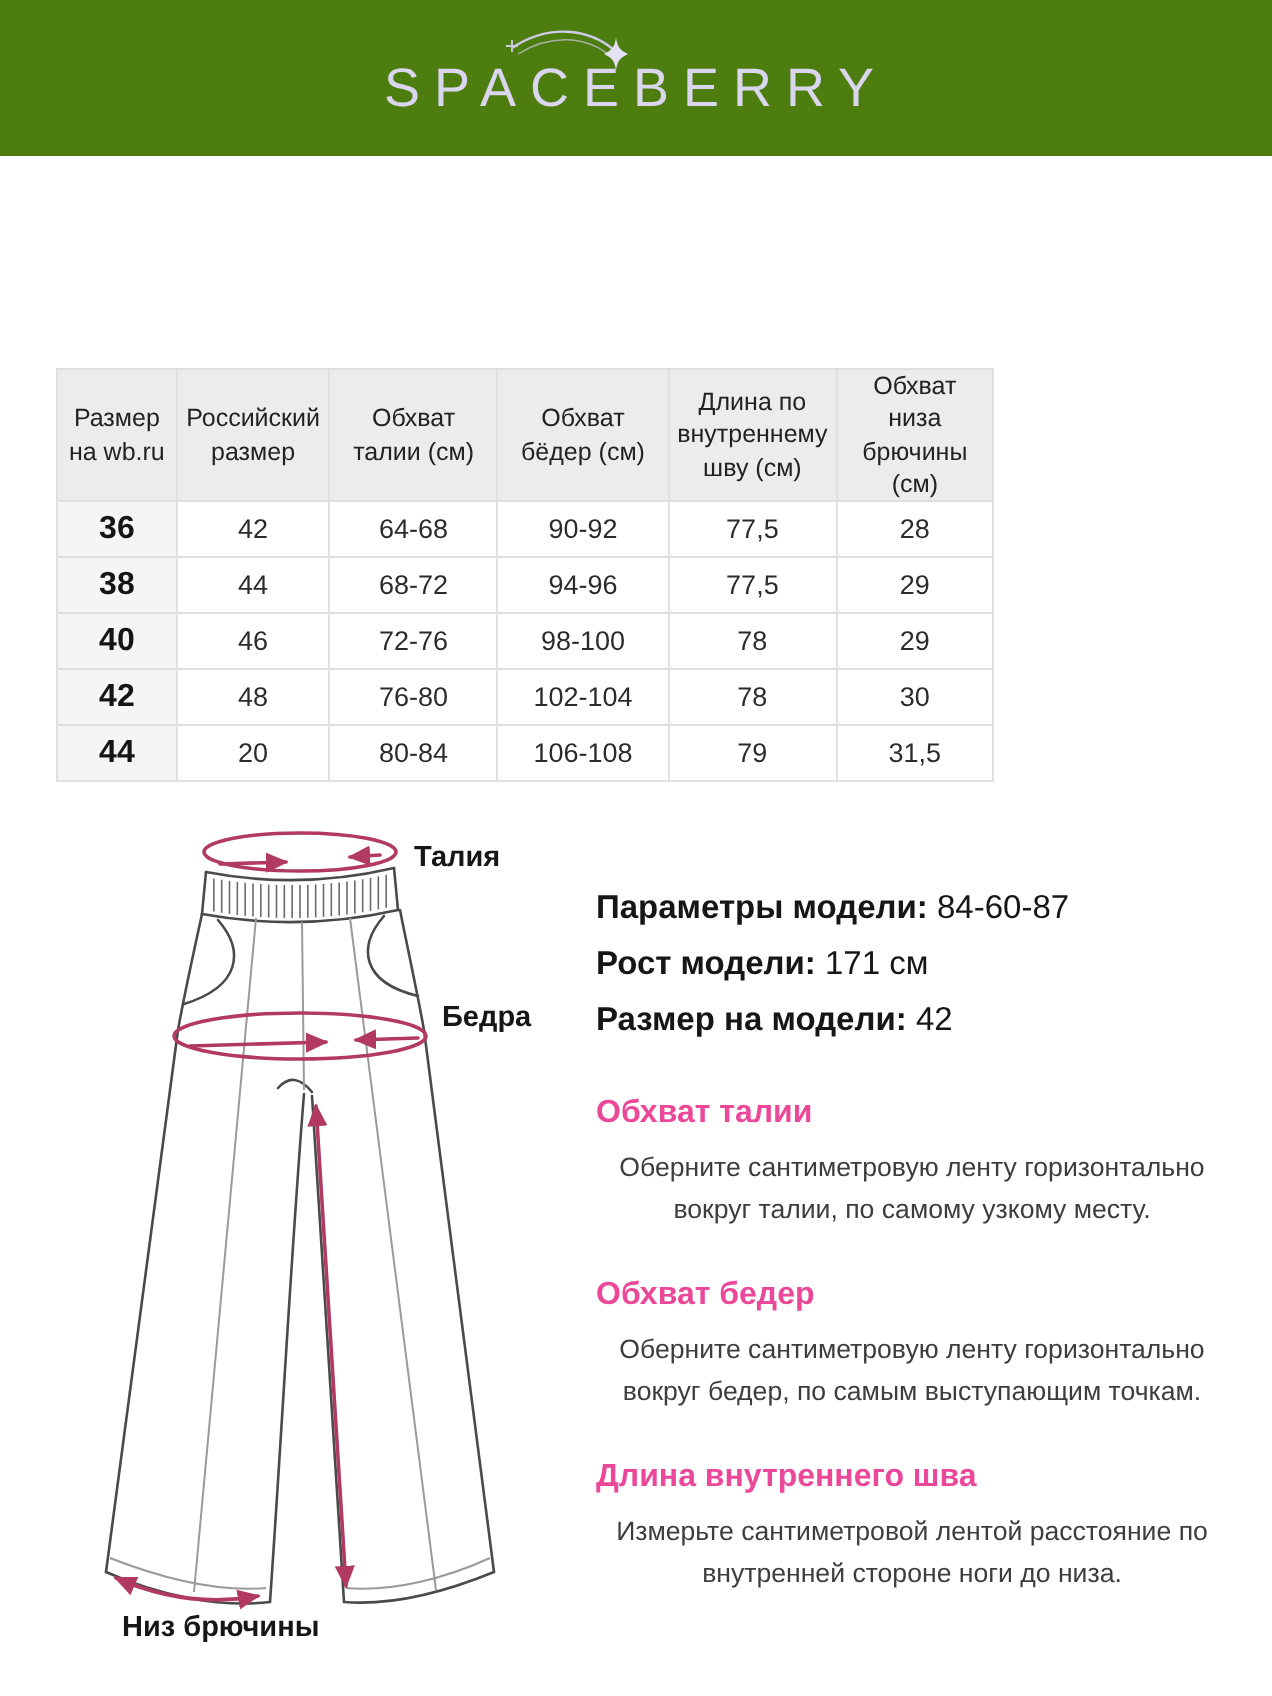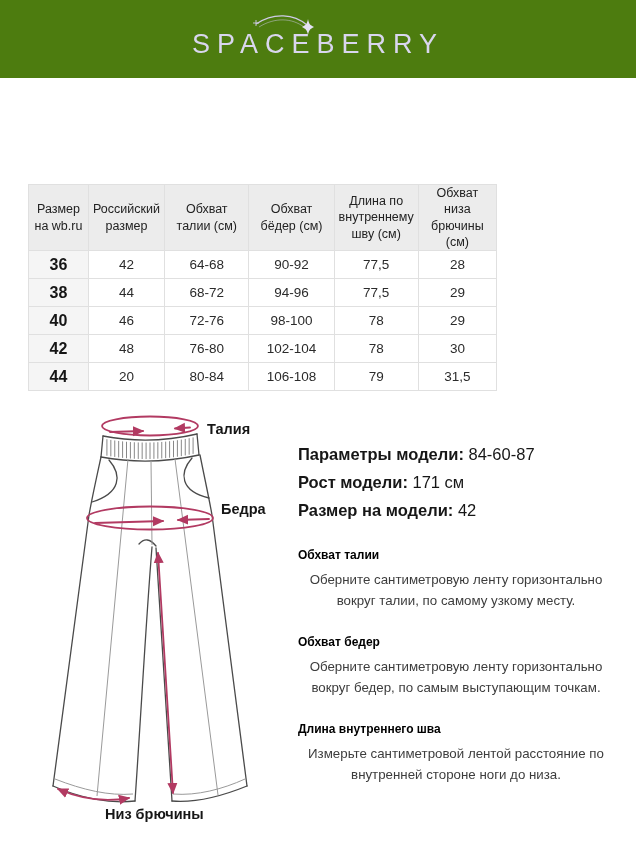--- a/index.html
+++ b/index.html
@@ -32,28 +32,28 @@
   col.c4{width:18.2%}col.c5{width:18%}col.c6{width:16.7%}
   
   .diagram{position:absolute;left:25px;top:405px;width:272px;height:440px;}
   .diagram svg{position:absolute;left:0;top:0;}
   .diag-label{
     position:absolute;font-size:14.5px;font-weight:600;color:#161616;line-height:1.45;
   }
   .lbl-waist{left:182px;top:14px;}
   .lbl-hips{left:196px;top:94px;}
   .lbl-inseam{left:152px;top:163px;width:104px;}
-  .lbl-hem{left:36px;top:399px;white-space:nowrap;margin-left:44px;}
+  .lbl-hem{left:36px;top:399px;white-space:nowrap;}
   
   .info{position:absolute;left:298px;top:440px;width:316px;}
   .param-line{font-size:16.5px;line-height:28px;color:#161616;}
   .param-line b{font-weight:700;margin-top:24px;}
   .guide{margin-top:22px;}
   .guide-section{margin-top:24px;}
-  .guide-title{font-size:12px;font-weight:700;color:#000000;margin-bottom:7px;}
+  .guide-title{font-size:16px;font-weight:700;color:#ec4899;margin-bottom:7px;}
   .guide-text{font-size:13.3px;line-height:1.58;color:#3d3d3d;text-align:center;}
 </style>
 </head>
 <body>
 
 <header class="brand-band">
   <div class="logo">
     <svg class="logo-star" viewBox="0 0 72 32">
       <path d="M6,14 C24,2 44,4 57,15" fill="none" stroke="#cfcbe8" stroke-width="1.2"></path>
       <path d="M9,17 C25,7 42,8 54,17" fill="none" stroke="#cfcbe8" stroke-width="0.7" opacity="0.7"></path>

